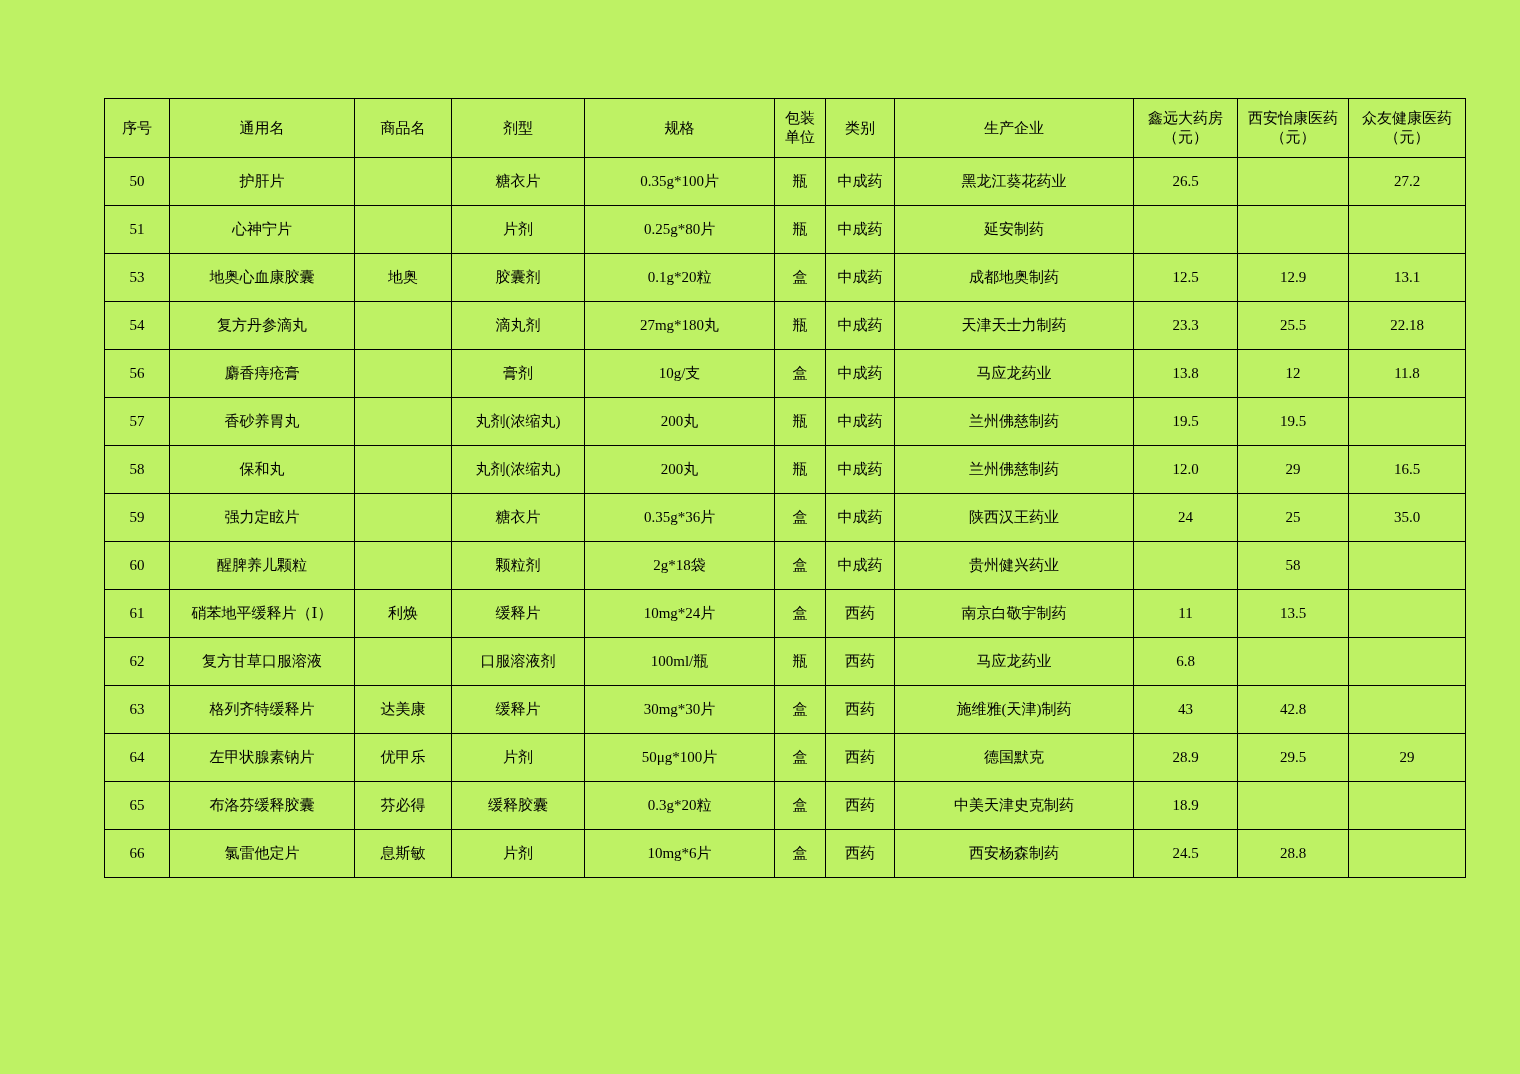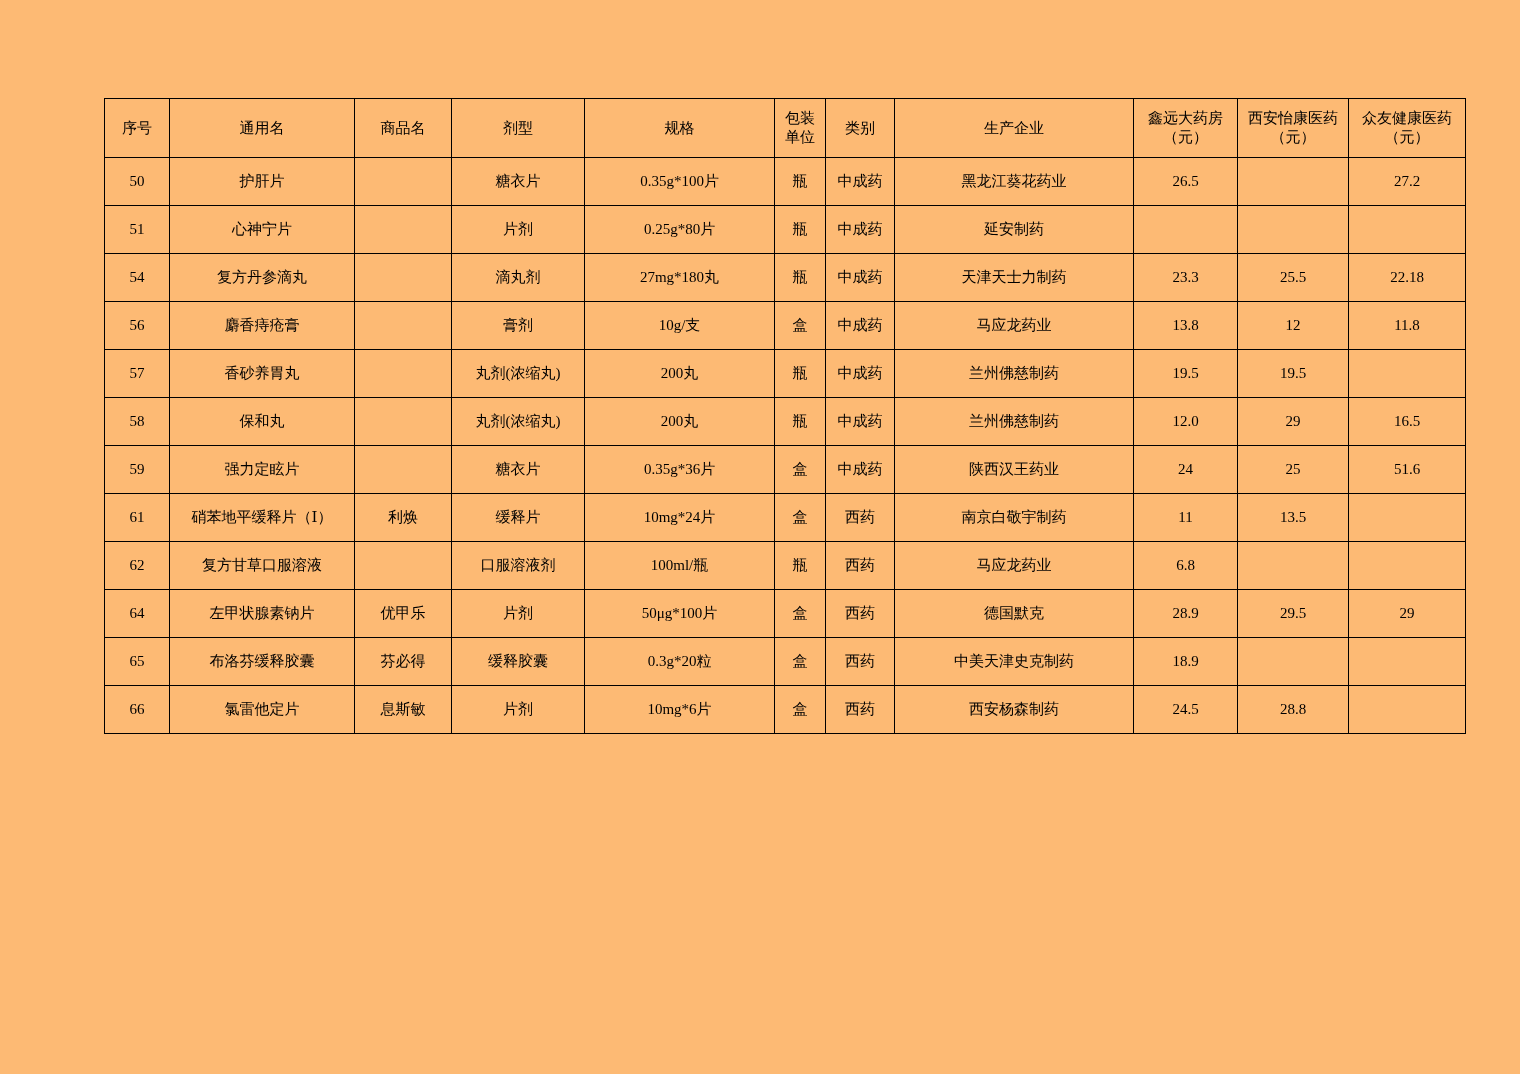--- a/index.html
+++ b/index.html
@@ -10,21 +10,21 @@
   body {
     width: 1520px;
     height: 1074px;
     font-family: "Liberation Serif", "DejaVu Serif", serif;
     color: #000000;
   }
   #page {
     position: relative;
     width: 1520px;
     height: 1074px;
-    background: #fdba74;
+    background: #bef264;
     box-sizing: border-box;
   }
   #table-wrap {
     position: absolute;
     left: 104px;
     top: 98px;
     width: 1306px;
   }
   table.drug-table {
     border-collapse: collapse;
@@ -124,20 +124,33 @@
             <td class="c3">片剂</td>
             <td class="c4">0.25g*80片</td>
             <td class="c5">瓶</td>
             <td class="c6">中成药</td>
             <td class="c7">延安制药</td>
             <td class="c8 num"></td>
             <td class="c9 num"></td>
             <td class="c10 num"></td>
           </tr>
           <tr>
+            <td class="c0">53</td>
+            <td class="c1">地奥心血康胶囊</td>
+            <td class="c2">地奥</td>
+            <td class="c3">胶囊剂</td>
+            <td class="c4">0.1g*20粒</td>
+            <td class="c5">盒</td>
+            <td class="c6">中成药</td>
+            <td class="c7">成都地奥制药</td>
+            <td class="c8 num">12.5</td>
+            <td class="c9 num">12.9</td>
+            <td class="c10 num">13.1</td>
+          </tr>
+          <tr>
             <td class="c0">54</td>
             <td class="c1">复方丹参滴丸</td>
             <td class="c2"></td>
             <td class="c3">滴丸剂</td>
             <td class="c4">27mg*180丸</td>
             <td class="c5">瓶</td>
             <td class="c6">中成药</td>
             <td class="c7">天津天士力制药</td>
             <td class="c8 num">23.3</td>
             <td class="c9 num">25.5</td>
@@ -186,21 +199,34 @@
             <td class="c0">59</td>
             <td class="c1">强力定眩片</td>
             <td class="c2"></td>
             <td class="c3">糖衣片</td>
             <td class="c4">0.35g*36片</td>
             <td class="c5">盒</td>
             <td class="c6">中成药</td>
             <td class="c7">陕西汉王药业</td>
             <td class="c8 num">24</td>
             <td class="c9 num">25</td>
-            <td class="c10 num">51.6</td>
+            <td class="c10 num">35.0</td>
+          </tr>
+          <tr>
+            <td class="c0">60</td>
+            <td class="c1">醒脾养儿颗粒</td>
+            <td class="c2"></td>
+            <td class="c3">颗粒剂</td>
+            <td class="c4">2g*18袋</td>
+            <td class="c5">盒</td>
+            <td class="c6">中成药</td>
+            <td class="c7">贵州健兴药业</td>
+            <td class="c8 num"></td>
+            <td class="c9 num">58</td>
+            <td class="c10 num"></td>
           </tr>
           <tr>
             <td class="c0">61</td>
             <td class="c1">硝苯地平缓释片（Ⅰ）</td>
             <td class="c2">利焕</td>
             <td class="c3">缓释片</td>
             <td class="c4">10mg*24片</td>
             <td class="c5">盒</td>
             <td class="c6">西药</td>
             <td class="c7">南京白敬宇制药</td>
@@ -212,20 +238,33 @@
             <td class="c0">62</td>
             <td class="c1">复方甘草口服溶液</td>
             <td class="c2"></td>
             <td class="c3">口服溶液剂</td>
             <td class="c4">100ml/瓶</td>
             <td class="c5">瓶</td>
             <td class="c6">西药</td>
             <td class="c7">马应龙药业</td>
             <td class="c8 num">6.8</td>
             <td class="c9 num"></td>
+            <td class="c10 num"></td>
+          </tr>
+          <tr>
+            <td class="c0">63</td>
+            <td class="c1">格列齐特缓释片</td>
+            <td class="c2">达美康</td>
+            <td class="c3">缓释片</td>
+            <td class="c4">30mg*30片</td>
+            <td class="c5">盒</td>
+            <td class="c6">西药</td>
+            <td class="c7">施维雅(天津)制药</td>
+            <td class="c8 num">43</td>
+            <td class="c9 num">42.8</td>
             <td class="c10 num"></td>
           </tr>
           <tr>
             <td class="c0">64</td>
             <td class="c1">左甲状腺素钠片</td>
             <td class="c2">优甲乐</td>
             <td class="c3">片剂</td>
             <td class="c4">50μg*100片</td>
             <td class="c5">盒</td>
             <td class="c6">西药</td>

